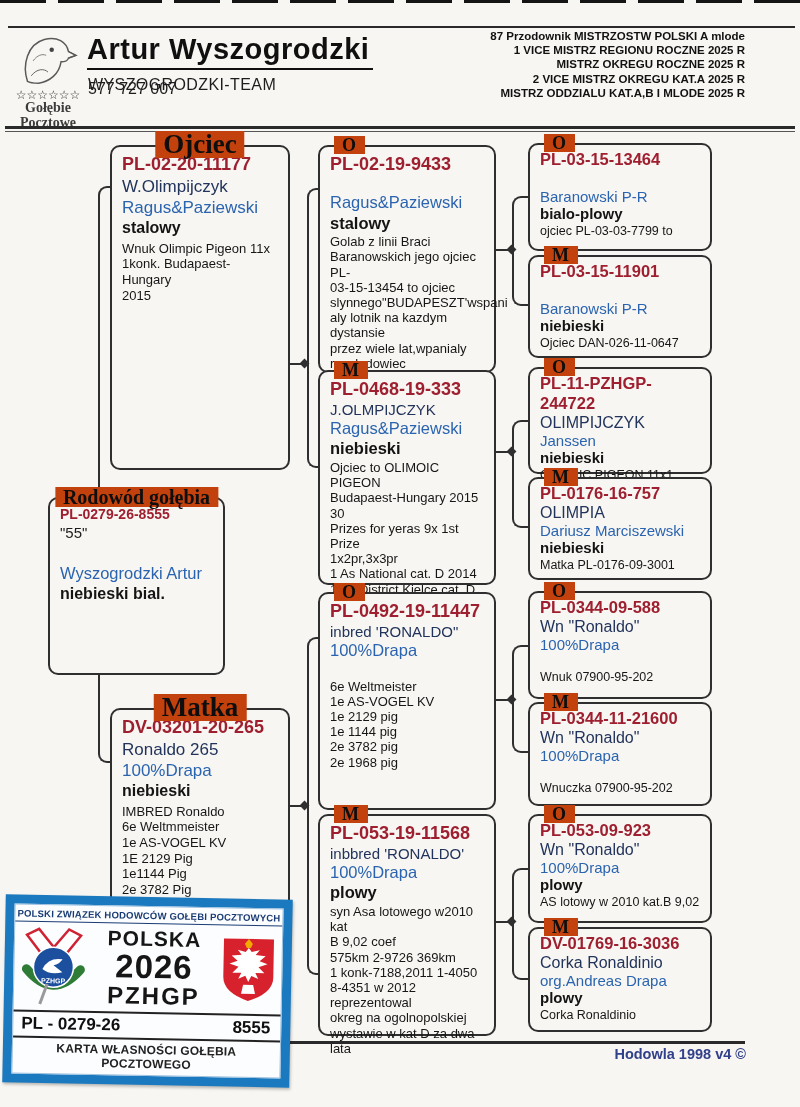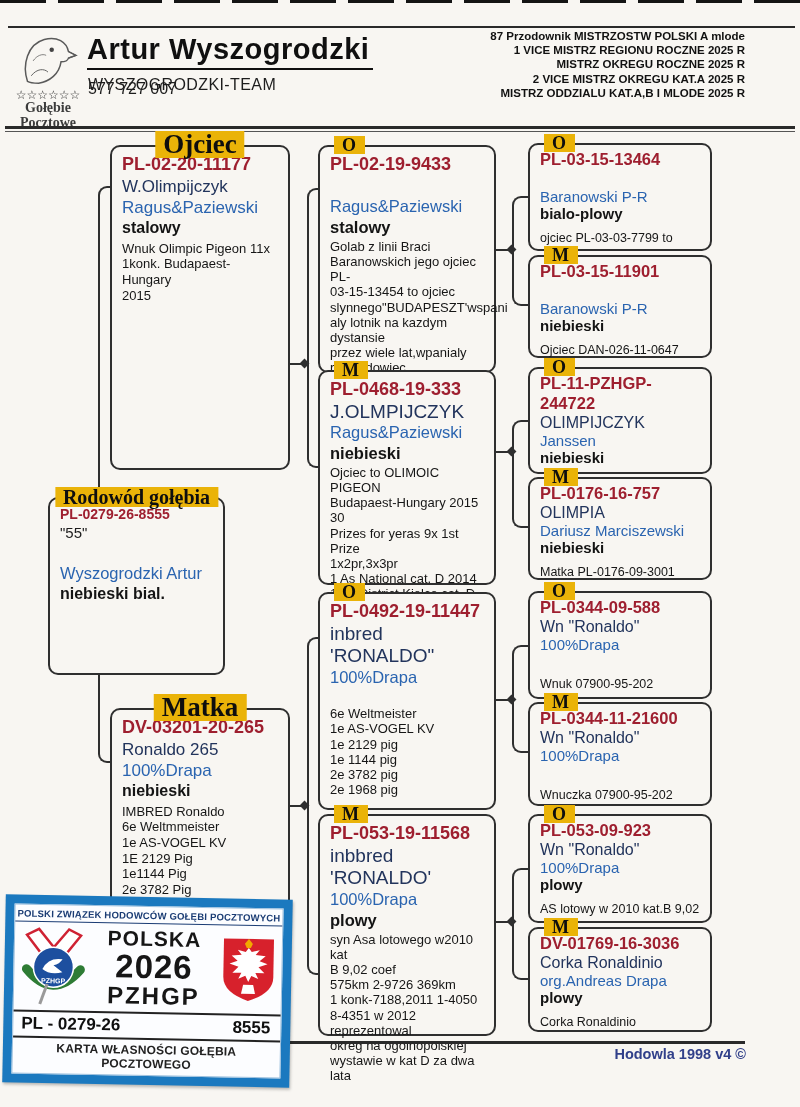--- a/index.html
+++ b/index.html
@@ -21,47 +21,47 @@
   .h-name { position:absolute; left:87px; top:33px; font-size:29px; font-weight:bold; color:#101010;
     border-bottom:2.5px solid #101010; padding:0 4px 2px 0; letter-spacing:0.5px; }
   .h-team { position:absolute; left:88px; top:76px; font-size:16px; color:#1d1d1d; letter-spacing:0.4px; }
   .h-phone { position:absolute; left:88px; top:80px; font-size:16px; color:#1d1d1d; }
   .h-achv { position:absolute; right:55px; top:29px; width:390px; text-align:right;
     font-size:11.5px; font-weight:bold; color:#111; line-height:14.2px; }
 
   
   .pbox { position:absolute; border:2px solid #2f2f2f; border-radius:10px; box-sizing:border-box;
     padding:6px 9px 4px 10px; background:#f8f6f2; }
-  .plabel { position:absolute; background:#eab308; font-family:"Liberation Serif","DejaVu Serif",serif;
+  .plabel { position:absolute; background:#c2410c; font-family:"Liberation Serif","DejaVu Serif",serif;
     font-weight:bold; color:#0e0e0e; padding:0 8px; white-space:nowrap; line-height:1; }
   .plabel.center { left:50%; transform:translateX(-50%); font-size:27px; top:-16px; }
   .plabel.mid    { left:50%; transform:translateX(-50%); font-size:20px; top:-12px; }
   .plabel.om     { left:14px; font-size:18px; top:-11px; letter-spacing:1px; }
 
   .ring   { color:#9e1f2f; font-weight:bold; }
   .pname  { color:#22345c; }
   .powner { color:#2a64b0;margin-top:20px; }
   .strain { color:#2a64b0; }
   .pcolor { color:#141414; font-weight:bold; }
   .notes  { color:#161616; white-space:pre-line; }
   .pname:empty  { min-height:1.15em; }
   .pcolor:empty { min-height:1.05em; }
 
   .col1 .ring{font-size:18px;line-height:1.25;} .col1 .pname{font-size:17px;line-height:1.25;}
   .col1 .strain{font-size:17px;line-height:1.25;} .col1 .pcolor{font-size:16px;line-height:1.3;}
   .col1 .notes{font-size:13px;line-height:1.2;margin-top:2px;}
   .mainbox .ring{font-size:14px;line-height:1.3;} .mainbox .pname{font-size:15px;color:#1c1c1c;line-height:1.3;}
   .mainbox .powner{font-size:16.5px;line-height:1.3;} .mainbox .pcolor{font-size:16px;line-height:1.3;}
-  .col2 .ring{font-size:18px;line-height:1.25;} .col2 .pname{font-size:19px;line-height:1.2;}
+  .col2 .ring{font-size:18px;line-height:1.25;} .col2 .pname{font-size:15px;line-height:1.2;}
   .col2 .strain{font-size:16.5px;line-height:1.2;} .col2 .pcolor{font-size:16.5px;line-height:1.25;}
   .col2 .notes{font-size:13px;line-height:1.17;margin-top:1px;}
   .col3 { padding-top:5px; }
   .col3 .ring{font-size:16.5px;line-height:1.2;} .col3 .pname{font-size:16px;line-height:1.15;}
   .col3 .strain{font-size:15px;line-height:1.15;} .col3 .pcolor{font-size:15px;line-height:1.2;}
-  .col3 .notes{font-size:12.5px;line-height:1.15;margin-top:8px;}
+  .col3 .notes{font-size:12.5px;line-height:1.15;margin-top:1px;}
 
   
   .conn { position:absolute; box-sizing:border-box; }
   .stub { position:absolute; height:0; border-top:2.5px solid #2f2f2f; }
   .diam { position:absolute; width:7px; height:7px; background:#2f2f2f; transform:rotate(45deg); }
   .elbow-down { border-left:2.5px solid #2f2f2f; border-top:2.5px solid #2f2f2f; border-top-left-radius:9px; }
   .elbow-up   { border-left:2.5px solid #2f2f2f; border-bottom:2.5px solid #2f2f2f; border-bottom-left-radius:9px; }
   .bracket { border-left:2.5px solid #2f2f2f; border-top:2.5px solid #2f2f2f; border-bottom:2.5px solid #2f2f2f;
     border-top-left-radius:9px; border-bottom-left-radius:9px; }
 

